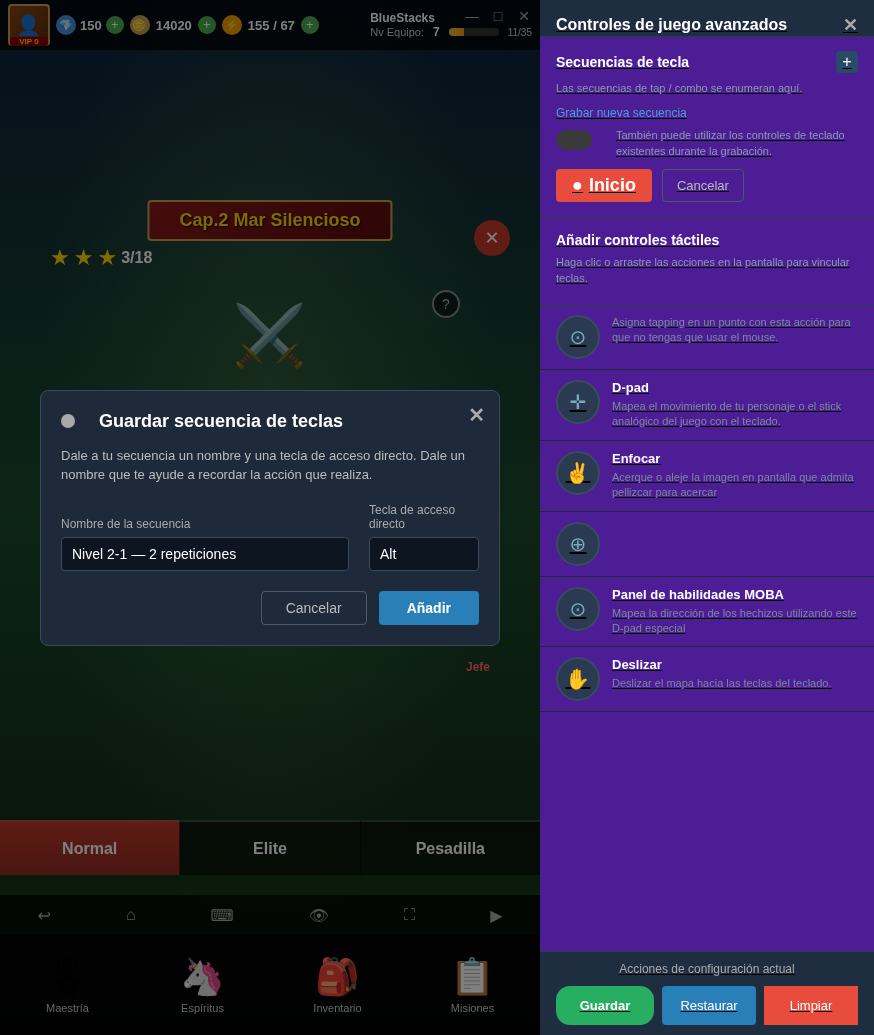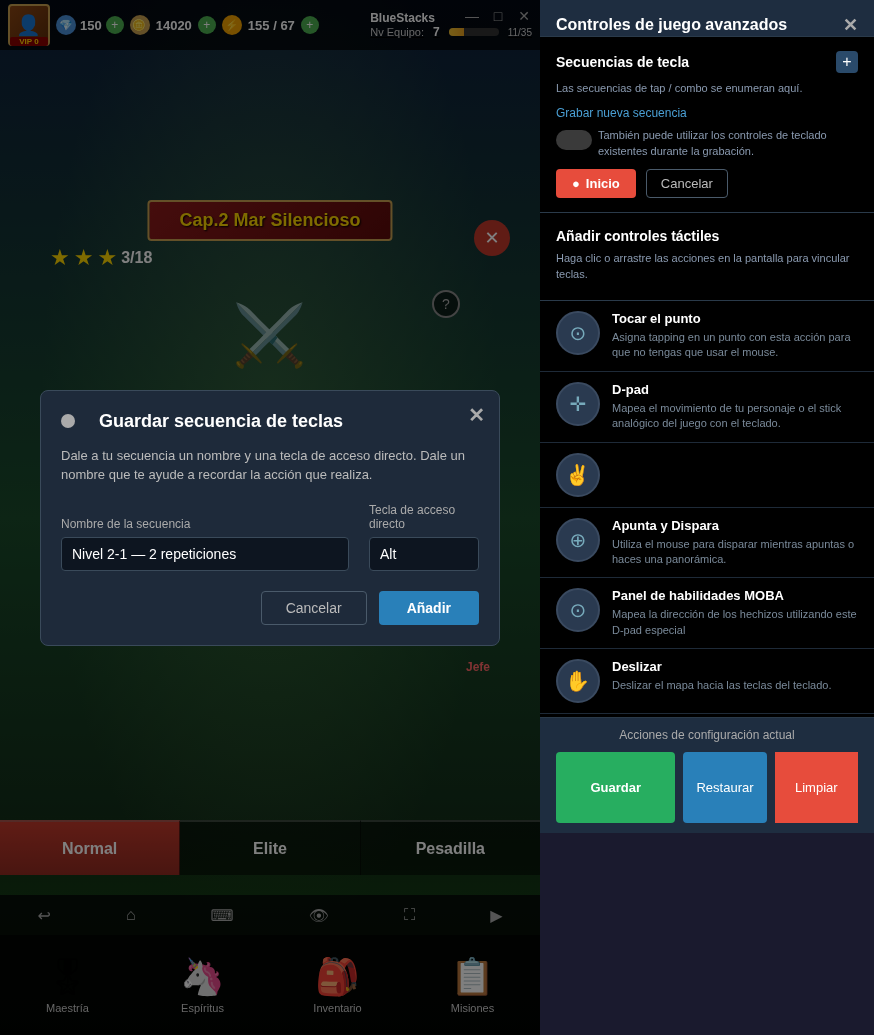--- a/index.html
+++ b/index.html
@@ -183,24 +183,25 @@
       background: transparent; color: #bbb; font-size: 14px; cursor: pointer;
     }
     .btn-add {
       padding: 8px 28px; border: none; border-radius: 4px;
       background: #2980b9; color: white; font-size: 14px; cursor: pointer; font-weight: bold;
     }
 
     
     .right-panel {
       width: 334px;
-      height: 833px;
-      background: #000000;
+      height: 1035px;
+      background: #4c1d95;
       display: flex; flex-direction: column;
       overflow: hidden;
+      text-decoration: underline;
     }
 
     
     .rp-header {
       background: #1e2d40;
       padding: 14px 16px 0;
       display: flex; align-items: center; justify-content: space-between;
       border-bottom: 1px solid #2a3a4a;
     }
     .rp-title { color: white; font-size: 16px; font-weight: bold; }
@@ -210,30 +211,30 @@
     .rp-section { padding: 14px 16px; border-bottom: 1px solid #2a3a4a; }
     .section-header {
       display: flex; align-items: center; justify-content: space-between; margin-bottom: 8px;
     }
     .section-title { color: white; font-size: 14px; font-weight: bold; }
     .section-add { width: 22px; height: 22px; background: #2a4a6a; border-radius: 4px; display: flex; align-items: center; justify-content: center; color: white; font-size: 16px; cursor: pointer; }
     .section-desc { color: #8a9ab0; font-size: 11px; line-height: 1.4; margin-bottom: 10px; }
 
     
     .toggle-row {
-      display: flex; align-items: flex-start; gap: 6px; margin-bottom: 10px;
+      display: flex; align-items: flex-start; gap: 24px; margin-bottom: 10px;
     }
     .toggle { width: 36px; height: 20px; background: #3a3a3a; border-radius: 10px; cursor: pointer; position: relative; flex-shrink: 0; margin-top: 2px; }
     .toggle-desc { color: #8a9ab0; font-size: 11px; line-height: 1.4; }
 
     
     .record-btns { display: flex; gap: 10px; }
     .btn-inicio {
       padding: 6px 16px; background: #e74c3c; border: none; border-radius: 4px;
-      color: white; font-size: 13px; font-weight: bold; cursor: pointer;
+      color: white; font-size: 18px; font-weight: bold; cursor: pointer;
       display: flex; align-items: center; gap: 6px;
     }
     .btn-inicio::before { content: '●'; color: white; }
     .btn-cancelar-rec {
       padding: 6px 14px; background: transparent; border: 1px solid #4a5a6a; border-radius: 4px;
       color: #bbb; font-size: 13px; cursor: pointer;
     }
 
     
     .control-item {
@@ -255,21 +256,21 @@
     .rp-bottom {
       margin-top: auto;
       padding: 10px 16px;
       background: #1e2d40;
       border-top: 1px solid #2a3a4a;
     }
     .bottom-section-title {
       color: #aaa; font-size: 12px; text-align: center; margin-bottom: 10px;
     }
     .bottom-action-btns { display: flex; gap: 8px; }
-    .btn-guardar { flex: 1; padding: 28px; background: #27ae60; border: none; border-radius: 4px; color: white; font-size: 13px; font-weight: bold; cursor: pointer; }
+    .btn-guardar { flex: 1; padding: 12px; background: #27ae60; border: none; border-radius: 14px; color: white; font-size: 13px; font-weight: bold; cursor: pointer; }
     .btn-restaurar { flex: 1; padding: 10px; background: #2980b9; border: none; border-radius: 4px; color: white; font-size: 13px; cursor: pointer; }
     .btn-limpiar { flex: 1; padding: 10px; background: #e74c3c; border: none; border-radius: 0; color: white; font-size: 13px; cursor: pointer; }
 
     
     .nv-equipo-row { display: flex; align-items: center; gap: 9px; text-decoration: underline; }
     .nv-equipo-label { color: #ccc; font-size: 11px; }
     .nv-equipo-val { color: white; font-size: 12px; font-weight: bold; }
     .xp-bar { width: 50px; height: 8px; background: #333; border-radius: 4px; overflow: hidden; }
     .xp-fill { height: 100%; background: linear-gradient(90deg, #f0c030, #e8a020); width: 31%; }
     .xp-text { color: #ccc; font-size: 10px; }
@@ -450,43 +451,42 @@
   <div class="rp-section" style="padding-bottom:8px;">
     <span class="section-title">Añadir controles táctiles</span>
     <p class="section-desc" style="margin-top:6px;">Haga clic o arrastre las acciones en la pantalla para vincular teclas.</p>
   </div>
 
   <div style="overflow-y:auto; flex:1;">
 
     <div class="control-item">
       <div class="control-icon">⊙</div>
       <div class="control-text">
-        <div class="control-name">Tocar el punto</div>
         <div class="control-desc">Asigna tapping en un punto con esta acción para que no tengas que usar el mouse.</div>
       </div>
     </div>
 
     <div class="control-item">
       <div class="control-icon">✛</div>
       <div class="control-text">
         <div class="control-name">D-pad</div>
         <div class="control-desc">Mapea el movimiento de tu personaje o el stick analógico del juego con el teclado.</div>
       </div>
     </div>
 
     <div class="control-item">
       <div class="control-icon">✌</div>
+      <div class="control-text">
+        <div class="control-name">Enfocar</div>
+        <div class="control-desc">Acerque o aleje la imagen en pantalla que admita pellizcar para acercar</div>
+      </div>
     </div>
 
     <div class="control-item">
       <div class="control-icon">⊕</div>
-      <div class="control-text">
-        <div class="control-name">Apunta y Dispara</div>
-        <div class="control-desc">Utiliza el mouse para disparar mientras apuntas o haces una panorámica.</div>
-      </div>
     </div>
 
     <div class="control-item">
       <div class="control-icon">⊙</div>
       <div class="control-text">
         <div class="control-name">Panel de habilidades MOBA</div>
         <div class="control-desc">Mapea la dirección de los hechizos utilizando este D-pad especial</div>
       </div>
     </div>
 

